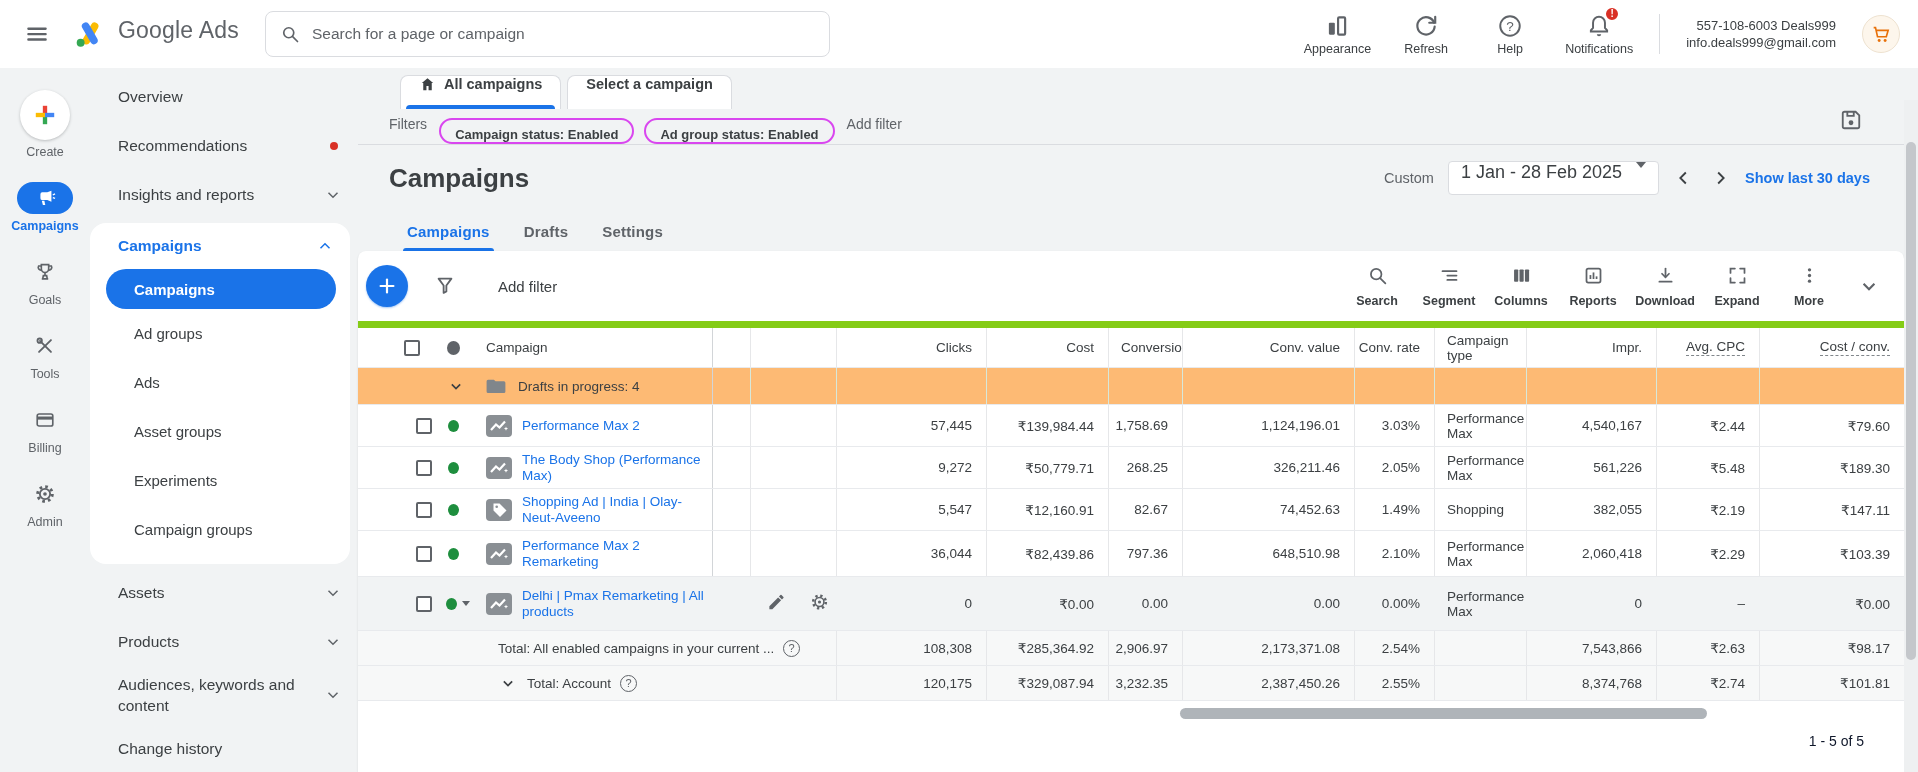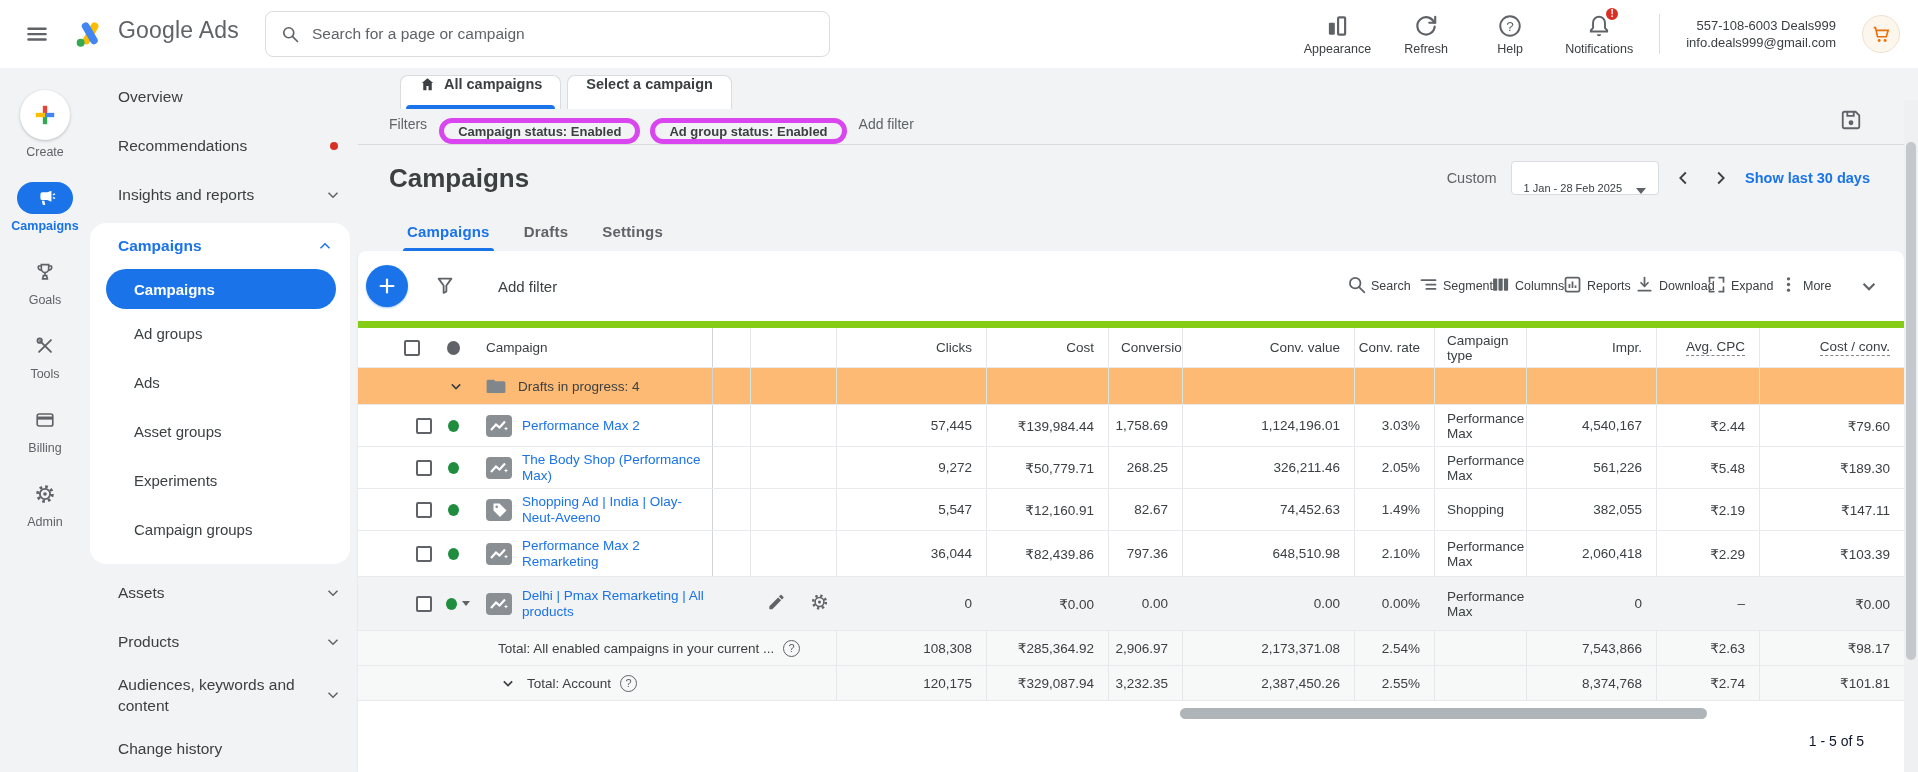--- a/index.html
+++ b/index.html
@@ -59,51 +59,51 @@
   .side-item .lbl2 { max-width:180px; }
 
   
   .main { flex:1; display:flex; flex-direction:column; min-width:0; }
   .scope-tabs { display:flex; gap:6px; padding-left:42px; margin-top:5px; height:36px; align-items:flex-end; }
   .scope-tab { background:#fff; border:1px solid #dadce0; border-bottom:none; border-radius:8px 8px 0 0; height:34px; display:flex; align-items:flex-start; gap:8px; padding:0 18px; font-size:14.5px; font-weight:bold; color:#3c4043; position:relative; cursor:pointer; min-width:140px; justify-content:center; }
   .scope-tab svg { width:17px; height:17px; color:#3c4043; }
   .scope-tab.active:after { content:""; position:absolute; left:5px; right:5px; bottom:0; height:4px; background:#1a73e8; border-radius:4px 4px 0 0; }
   .filter-row { height:30px; display:flex; align-items:center; gap:12px; padding-left:31px; position:relative; }
   .filters-lb { font-size:14px; color:#5f6368; }
-  .chip { height:26px; border:5px solid #d946ef; border-radius:14px; padding:0 14px; display:flex; align-items:flex-end; font-size:13px; font-weight:bold; color:#3c4043; cursor:pointer; background:transparent; white-space:nowrap;margin-top:14px; }
+  .chip { height:26px; border:2px solid #d946ef; border-radius:14px; padding:0 14px; display:flex; align-items:flex-end; font-size:13px; font-weight:bold; color:#3c4043; cursor:pointer; background:transparent; white-space:nowrap;margin-top:14px; }
   .addfilter-lb { font-size:14px; color:#5f6368; cursor:pointer; }
   .save-btn { position:absolute; right:56px; top:0px; width:22px; height:22px; color:#5f6368; cursor:pointer; }
   .save-btn svg { width:22px; height:22px; }
   .rule { border-bottom:1px solid #dadce0; margin-top:5px; }
 
   .title-row { height:66px; display:flex; align-items:center; padding:0 48px 0 31px; }
   .page-title { font-size:26px; color:#3c4043; }
   .date-zone { margin-left:auto; display:flex; align-items:center; gap:14px; }
   .date-mode { font-size:14.5px; color:#5f6368; }
-  .date-box { height:34px; background:#fff; border:1px solid #dadce0; border-radius:4px; display:flex; align-items:flex-end; gap:14px; padding:0 12px; font-size:11px; color:#3c4043; cursor:pointer; }
+  .date-box { height:34px; background:#fff; border:1px solid #dadce0; border-radius:4px; display:flex; align-items:flex-start; gap:14px; padding:0 12px; font-size:18px; color:#3c4043; cursor:pointer; }
   .date-box .caret { width:0; height:0; border-left:5px solid transparent; border-right:5px solid transparent; border-top:6px solid #5f6368; }
   .date-nav { width:22px; height:22px; color:#3c4043; cursor:pointer; }
   .date-nav svg { width:22px; height:22px; }
   .quick-link { font-size:14.5px; color:#1a73e8; font-weight:bold; cursor:pointer; white-space:nowrap; }
 
   .view-tabs { height:40px; display:flex; gap:34px; padding-left:49px; align-items:center; }
   .view-tab { font-size:15px; color:#5f6368; font-weight:bold; height:40px; display:flex; align-items:center; position:relative; cursor:pointer; letter-spacing:.2px; }
   .view-tab.active { color:#1a73e8; }
   .view-tab.active:after { content:""; position:absolute; left:-4px; right:-4px; bottom:0; height:3px; background:#1a73e8; border-radius:3px 3px 0 0; }
 
   
   .card { flex:1; background:#fff; border-radius:8px 8px 0 0; margin-right:14px; box-shadow:0 1px 2px rgba(60,64,67,.15); position:relative; overflow:hidden; }
   .toolbar { height:70px; display:flex; align-items:center; padding:0 22px 0 8px; }
   .add-btn { width:42px; height:42px; border-radius:50%; background:#1a73e8; color:#fff; display:flex; align-items:center; justify-content:center; cursor:pointer; flex:none; box-shadow:0 1px 2px rgba(26,115,232,.4); }
   .add-btn svg { width:22px; height:22px; }
   .funnel-btn { width:22px; height:22px; color:#5f6368; margin-left:26px; cursor:pointer; }
   .funnel-btn svg { width:22px; height:22px; }
   .tb-addfilter { font-size:15px; color:#3c4043; margin-left:42px; cursor:pointer; }
   .tool-stack { display:flex; align-items:flex-start; gap:10px; margin-left:auto; }
-  .tool { width:62px; display:flex; flex-direction:row; align-items:center; gap:4px; color:#5f6368; cursor:pointer; }
+  .tool { width:62px; display:flex; flex-direction:column; align-items:center; gap:4px; color:#5f6368; cursor:pointer;font-weight:bold; }
   .tool svg { width:21px; height:21px; }
   .tool-lb { font-size:12.5px; color:#3c4043; white-space:nowrap; }
   .collapse-btn { width:26px; height:26px; color:#5f6368; margin-left:16px; align-self:center; cursor:pointer; }
   .collapse-btn svg { width:26px; height:26px; }
 
   
   .tbl { border-top:7px solid #84cc16; }
   .tr { display:grid; grid-template-columns:76px 40px 238px 38px 86px 150px 122px 74px 172px 80px 92px 130px 103px minmax(0,1fr); align-items:center; border-bottom:1px solid #e8eaed; position:relative; }
   .td { font-size:13.5px; color:#3c4043; padding:0 14px 0 12px; height:100%; display:flex; align-items:center; overflow:hidden; }
   .num { justify-content:flex-end; text-align:right; padding-right:14px; white-space:nowrap; }

